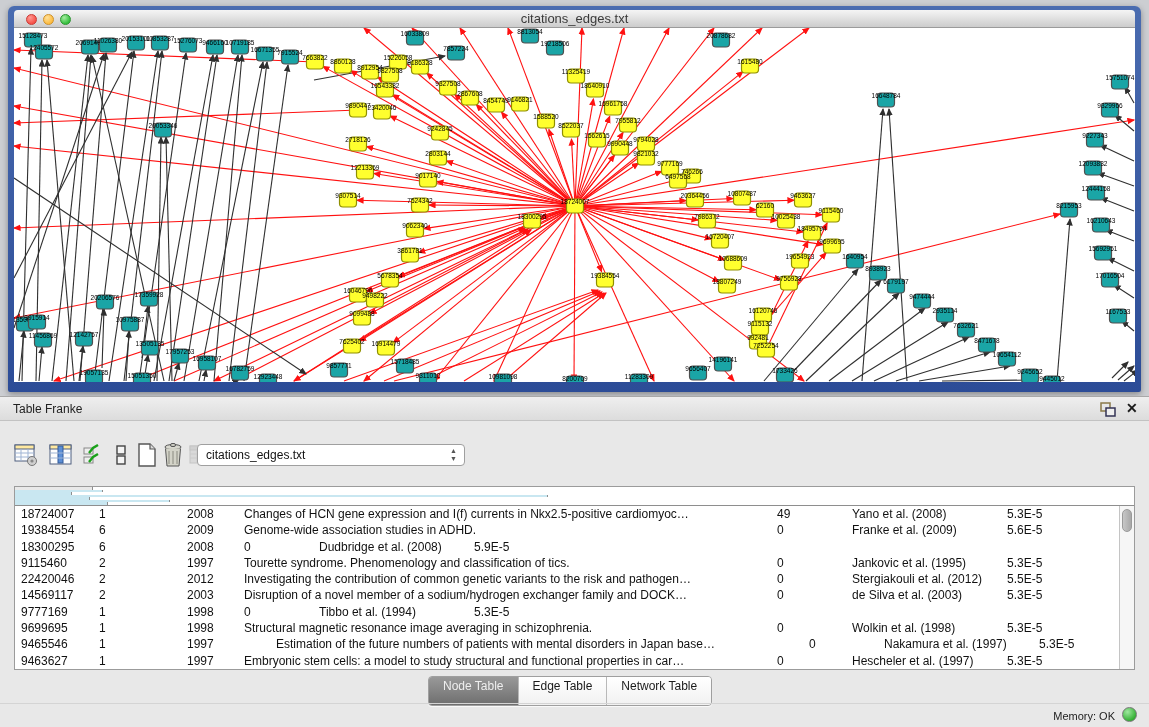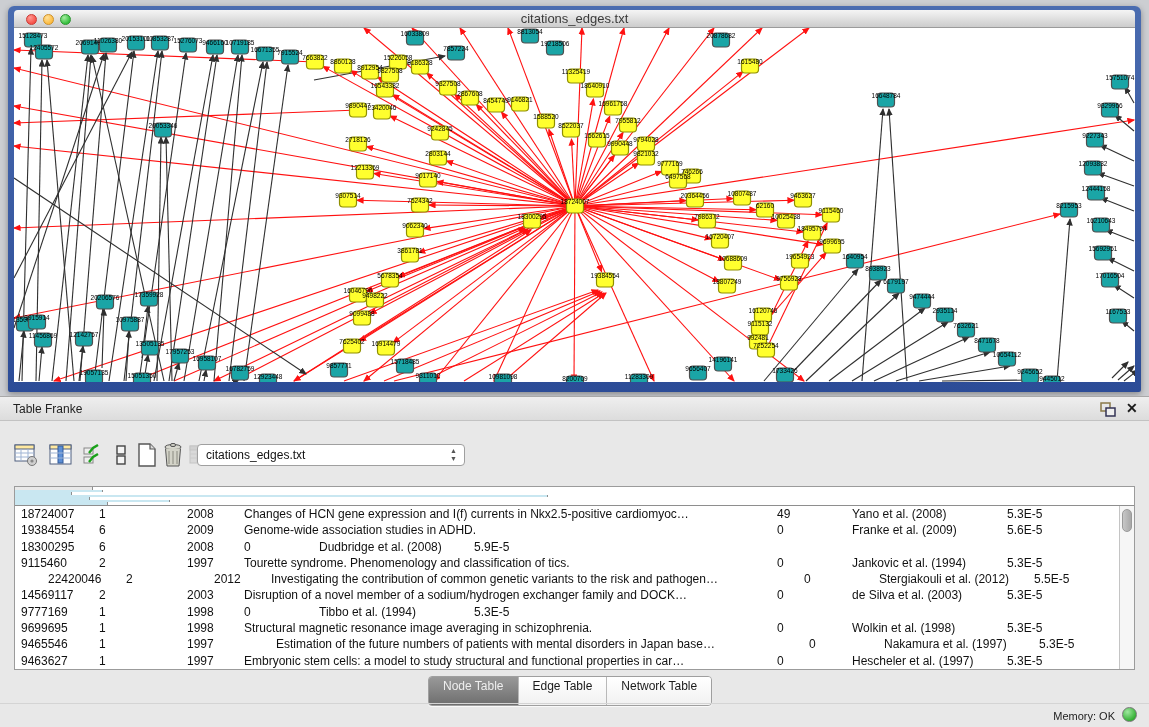--- a/index.html
+++ b/index.html
@@ -605,25 +605,25 @@
           <div class="td" style="width: 75px;">0</div>
           <div class="td" style="width: 155px;">Dudbridge et al. (2008)</div>
           <div class="td" style="width: 93px;">5.9E-5</div>
         </div>
         <div class="trow">
           <div class="td" style="width: 78px;">9115460</div>
           <div class="td" style="width: 88px;">2</div>
           <div class="td" style="width: 57px;">1997</div>
           <div class="td" style="width: 533px;">Tourette syndrome. Phenomenology and classification of tics.</div>
           <div class="td" style="width: 75px;">0</div>
-          <div class="td" style="width: 155px;">Jankovic et al. (1994)</div>
+          <div class="td" style="width: 155px;">Jankovic et al. (1995)</div>
           <div class="td" style="width: 93px;">5.3E-5</div>
         </div>
         <div class="trow">
-          <div class="td" style="width: 78px; margin-left: 27px;">22420046</div>
+          <div class="td" style="width: 78px;">22420046</div>
           <div class="td" style="width: 88px;">2</div>
           <div class="td" style="width: 57px;">2012</div>
           <div class="td" style="width: 533px;">Investigating the contribution of common genetic variants to the risk and pathogen…</div>
           <div class="td" style="width: 75px;">0</div>
           <div class="td" style="width: 155px;">Stergiakouli et al. (2012)</div>
           <div class="td" style="width: 93px;">5.5E-5</div>
         </div>
         <div class="trow">
           <div class="td" style="width: 78px;">14569117</div>
           <div class="td" style="width: 88px;">2</div>

